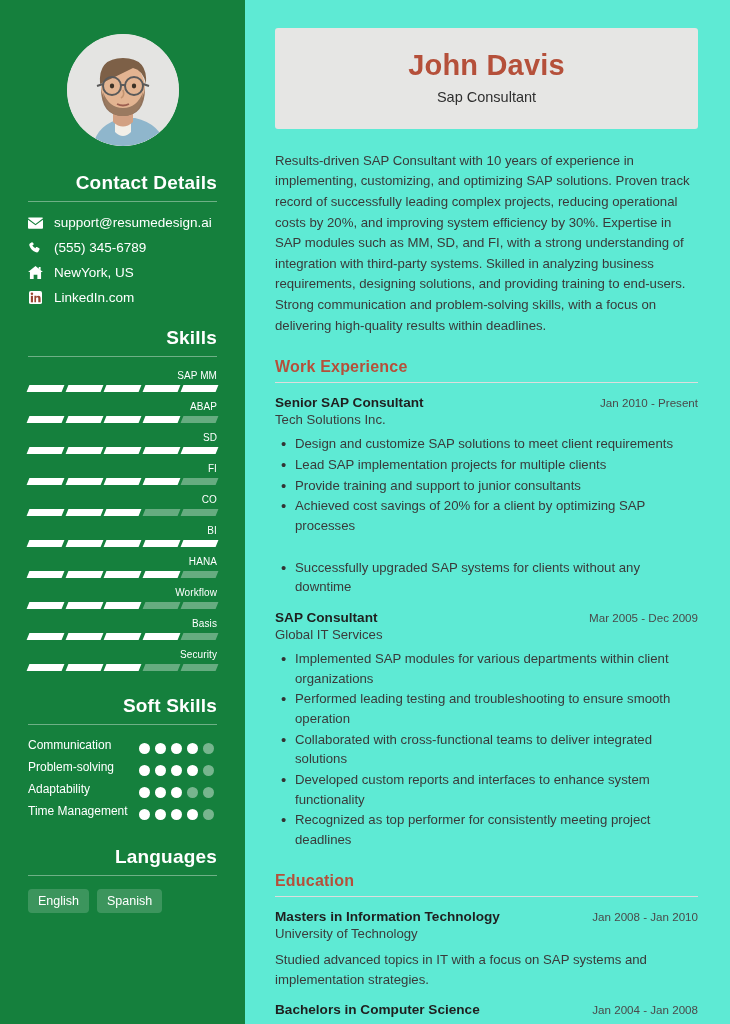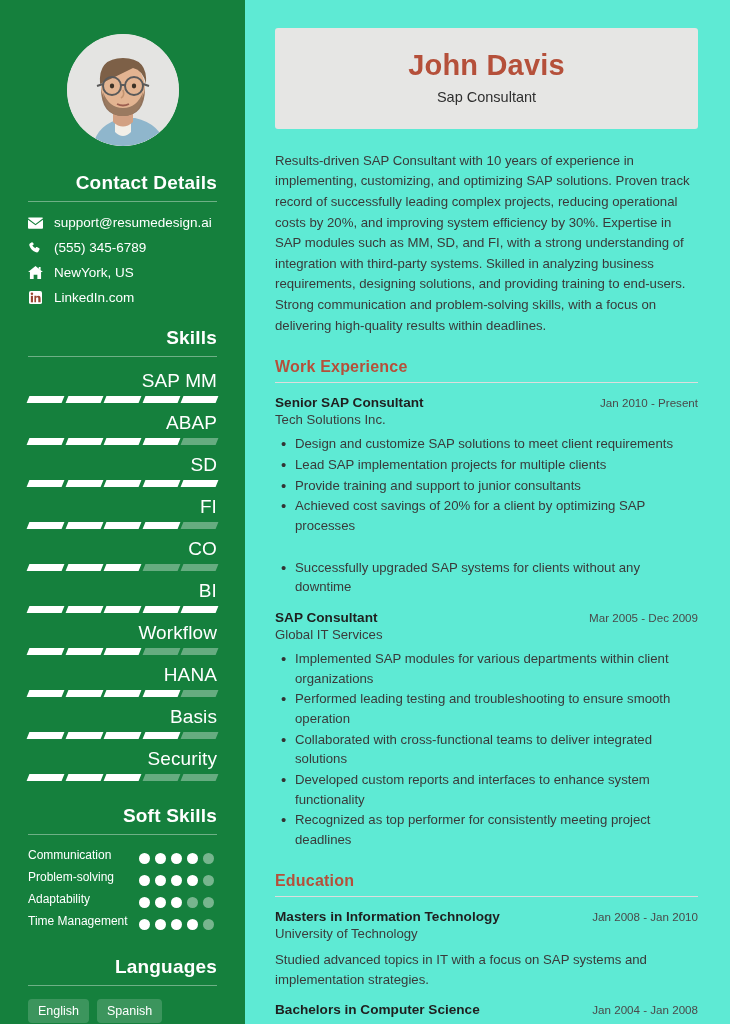--- a/index.html
+++ b/index.html
@@ -34,21 +34,21 @@
   }
   .side-rule { height:1px; background: rgba(255,255,255,.38); margin-bottom: 13px; }
 
   .contact-list { list-style:none; }
   .contact-item { display:flex; align-items:center; gap:11px; margin-bottom: 10px; font-size:13.5px; color:#fff; }
   .contact-item .ico { width:15px; flex:0 0 15px; display:flex; align-items:center; justify-content:center; }
   .contact-item .ico svg { display:block; fill:#fff; }
 
   .skills-wrap { margin-top: 22px; }
   .skill-row { margin-bottom: 9px; }
-  .skill-name { font-size: 19px; color:#fff; margin-bottom: 4px; letter-spacing:.1px; }
+  .skill-name { font-size: 10px; color:#fff; margin-bottom: 4px; letter-spacing:.1px; }
   .bars { display:flex; gap:4px; width: 189px; }
   .bar {
     height: 7px; flex:1 1 0;
     transform: skewX(-22deg);
     background: rgba(255,255,255,.35);
   }
   .bar.on { background:#ffffff; }
 
   .soft-wrap { margin-top: 24px; }
   .soft-row { display:flex; align-items:flex-start; justify-content:space-between; margin-bottom: 6px; gap:8px; }
@@ -262,36 +262,36 @@
             <div class="skill-name">BI</div>
             <div class="bars">
               <div class="bar on"></div>
               <div class="bar on"></div>
               <div class="bar on"></div>
               <div class="bar on"></div>
               <div class="bar on"></div>
             </div>
           </div>
           <div class="skill-row">
+            <div class="skill-name">HANA</div>
+            <div class="bars">
+              <div class="bar on"></div>
+              <div class="bar on"></div>
+              <div class="bar on"></div>
+              <div class="bar on"></div>
+              <div class="bar"></div>
+            </div>
+          </div>
+          <div class="skill-row">
             <div class="skill-name">Workflow</div>
             <div class="bars">
               <div class="bar on"></div>
               <div class="bar on"></div>
               <div class="bar on"></div>
               <div class="bar"></div>
-              <div class="bar"></div>
-            </div>
-          </div>
-          <div class="skill-row">
-            <div class="skill-name">HANA</div>
-            <div class="bars">
-              <div class="bar on"></div>
-              <div class="bar on"></div>
-              <div class="bar on"></div>
-              <div class="bar on"></div>
               <div class="bar"></div>
             </div>
           </div>
           <div class="skill-row">
             <div class="skill-name">Basis</div>
             <div class="bars">
               <div class="bar on"></div>
               <div class="bar on"></div>
               <div class="bar on"></div>
               <div class="bar on"></div>

